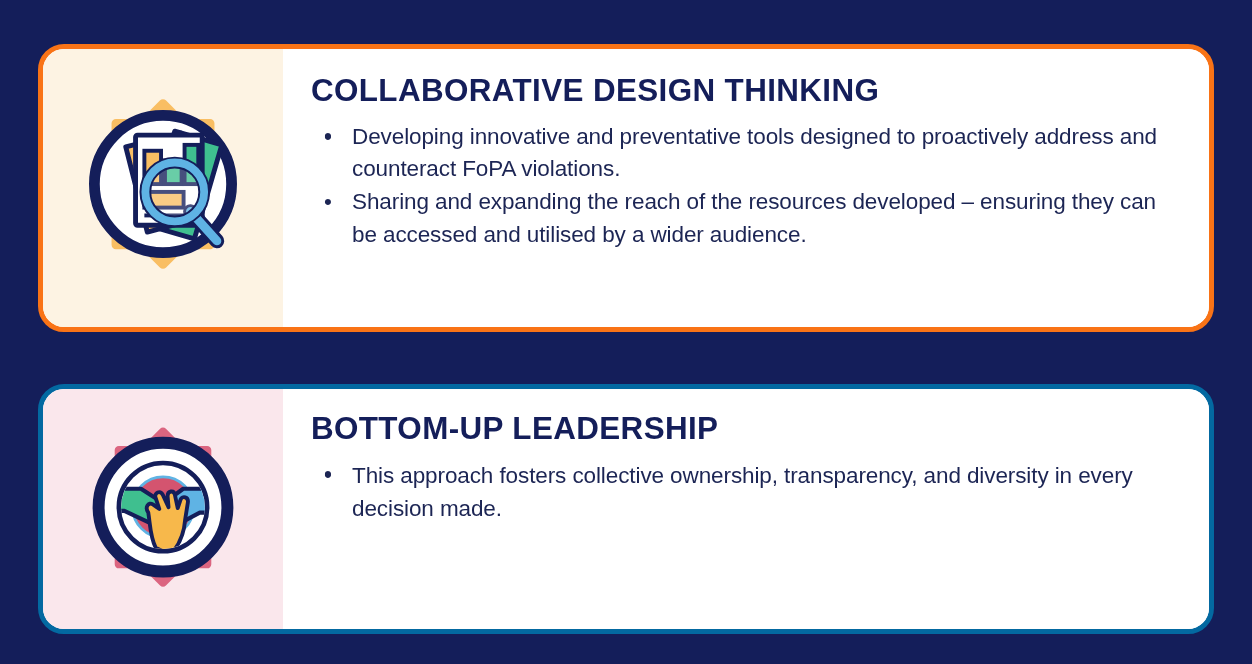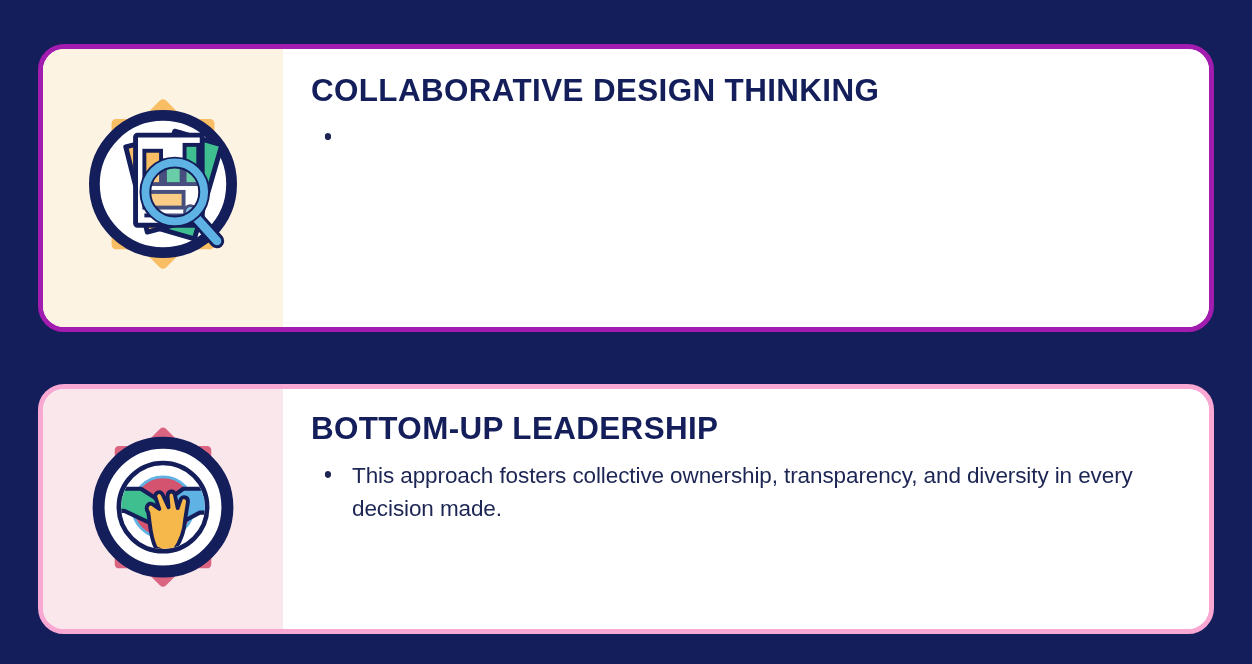--- a/index.html
+++ b/index.html
@@ -27,28 +27,28 @@
     border-radius: 26px;
     box-sizing: border-box;
     overflow: hidden;
     background: #FFFFFF;
   }
   .card-1 {
     left: 38px;
     top: 44px;
     width: 1176px;
     height: 288px;
-    border: 5px solid #a21caf;
+    border: 5px solid #f97316;
   }
   .card-2 {
     left: 38px;
     top: 384px;
     width: 1176px;
     height: 250px;
-    border: 5px solid #f9a8d4;
+    border: 5px solid #0369a1;
   }
 
   
   .icon-panel {
     flex: 0 0 240px;
     display: flex;
     align-items: center;
     justify-content: center;
     box-sizing: border-box;
   }
@@ -164,23 +164,25 @@
     </div>
 
     <div class="body-panel">
       <h2 class="card-title">COLLABORATIVE DESIGN THINKING</h2>
       <ul class="bullet-list">
         <li class="bullet-item">
           <span class="bullet-dot">•</span>
         </li>
         <li class="bullet-item">
           <span class="bullet-dot">•</span>
-        </li>
-        <li class="bullet-item">
-          <span class="bullet-dot">•</span>
+          <span>Developing innovative and preventative tools designed to proactively address and counteract FoPA violations.</span>
+        </li>
+        <li class="bullet-item">
+          <span class="bullet-dot">•</span>
+          <span>Sharing and expanding the reach of the resources developed – ensuring they can be accessed and utilised by a wider audience.</span>
         </li>
       </ul>
     </div>
   </div>
 
   <div class="card card-2">
 
     <div class="icon-panel">
       <svg class="icon-art" viewBox="0 0 200 200">
 

